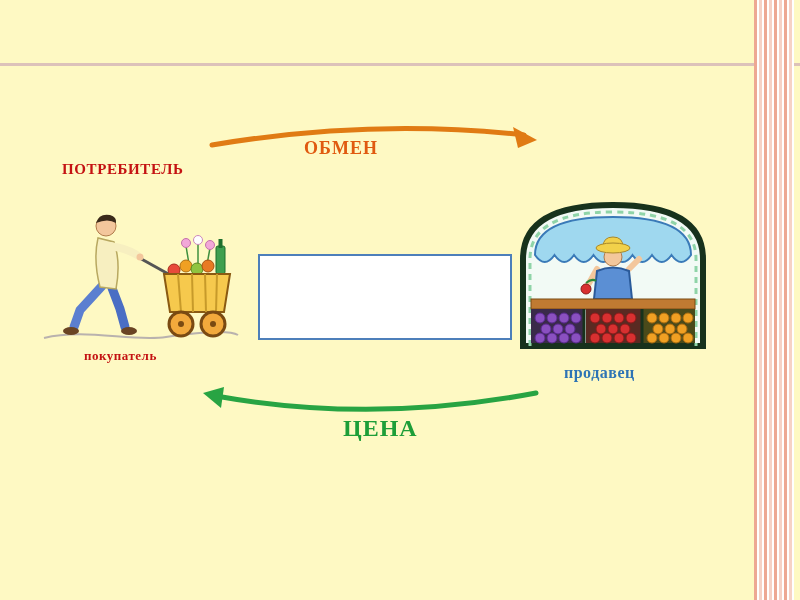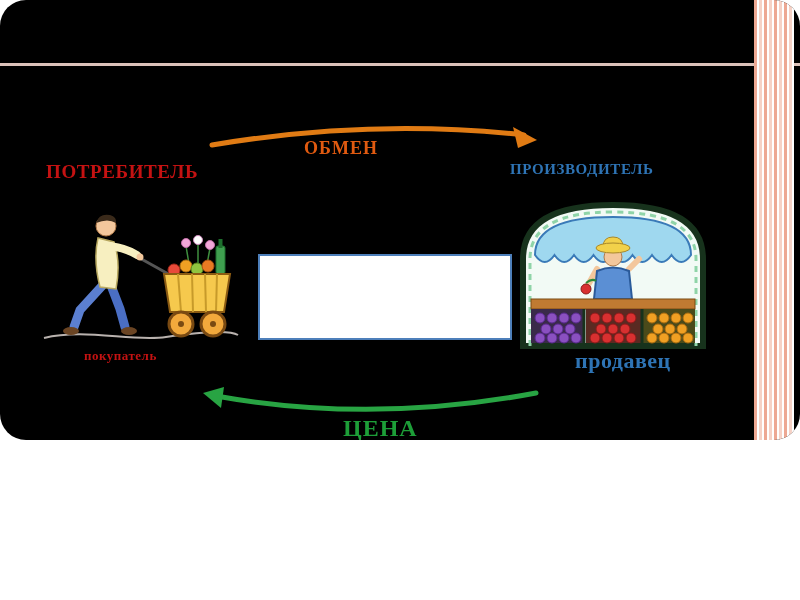--- a/index.html
+++ b/index.html
@@ -1,26 +1,26 @@
 <!DOCTYPE html>
 <html><head>
 <meta charset="utf-8">
 <style>
   html,body{margin:0;padding:0;background:#ffffff;}
-  #slide{position:relative;width:800px;height:440px;background:#000000;overflow:hidden;
-         font-family:"Liberation Serif","DejaVu Serif",serif;border-radius:26px;}
+  #slide{position:relative;width:800px;height:600px;background:#fef9c3;overflow:hidden;
+         font-family:"Liberation Serif","DejaVu Serif",serif;}
   .top-rule{position:absolute;left:0;top:63px;width:800px;height:3px;background:#dcc2ba;}
   .stripes{position:absolute;top:0;right:6px;width:40px;height:600px;
            background:repeating-linear-gradient(to right,#eda893 0 3px,#ffffff 3px 5px,#f6d2c6 5px 8px,#ffffff 8px 10px);}
   .label{position:absolute;font-weight:bold;white-space:nowrap;}
   .lbl-exchange{left:304px;top:138px;font-size:18px;color:#e05a10;letter-spacing:1px;}
-  .lbl-consumer{left:46px;top:161px;font-size:19px;color:#c41212;letter-spacing:0.6px;}
+  .lbl-consumer{left:62px;top:161px;font-size:15px;color:#c41212;letter-spacing:0.6px;}
   .lbl-producer{left:510px;top:161px;font-size:15px;color:#2e74b5;letter-spacing:0.6px;}
   .lbl-buyer{left:84px;top:348px;font-size:13px;color:#c41212;letter-spacing:0.5px;}
-  .lbl-seller{left:564px;top:348px;font-size:22px;color:#2e74b5;letter-spacing:0.5px;margin-left:11px;}
+  .lbl-seller{left:564px;top:364px;font-size:16px;color:#2e74b5;letter-spacing:0.5px;}
   .lbl-price{left:343px;top:415px;font-size:24px;color:#1d9e38;letter-spacing:1px;}
   .center-box{position:absolute;left:258px;top:254px;width:250px;height:82px;
               background:#ffffff;border:2px solid #4d7fba;}
   .arrows{position:absolute;left:0;top:0;width:800px;height:600px;pointer-events:none;}
   .illus{position:absolute;}
   .illus-buyer{left:40px;top:190px;width:200px;height:165px;}
   .illus-stall{left:513px;top:195px;width:200px;height:155px;}
 </style>
 </head>
 <body>
@@ -36,21 +36,20 @@
       <polygon points="537,140 513,127 518,148" fill="#e07b14"></polygon>
     </g>
     <g>
       <path d="M536 393 Q372 424 216 396" stroke="#28a443" stroke-width="5" fill="none" stroke-linecap="round"></path>
       <polygon points="203,393 224,387 221,408" fill="#28a443"></polygon>
     </g>
   </svg>
 
   <div class="label lbl-exchange">ОБМЕН</div>
   <div class="label lbl-consumer">ПОТРЕБИТЕЛЬ</div>
-  <div class="label lbl-producer">ПРОИЗВОДИТЕЛЬ</div>
   <div class="label lbl-buyer">покупатель</div>
   <div class="label lbl-seller">продавец</div>
   <div class="label lbl-price">ЦЕНА</div>
 
   <div class="center-box"></div>
 
   <svg class="illus illus-buyer" viewBox="0 0 200 165">
     <path d="M4 148 C 45 138, 92 152, 126 147 S 190 140, 198 145" stroke="#b9b2ae" stroke-width="2" fill="none"></path>
 
     <path d="M96 66 L132 86" stroke="#555555" stroke-width="3" fill="none"></path>

